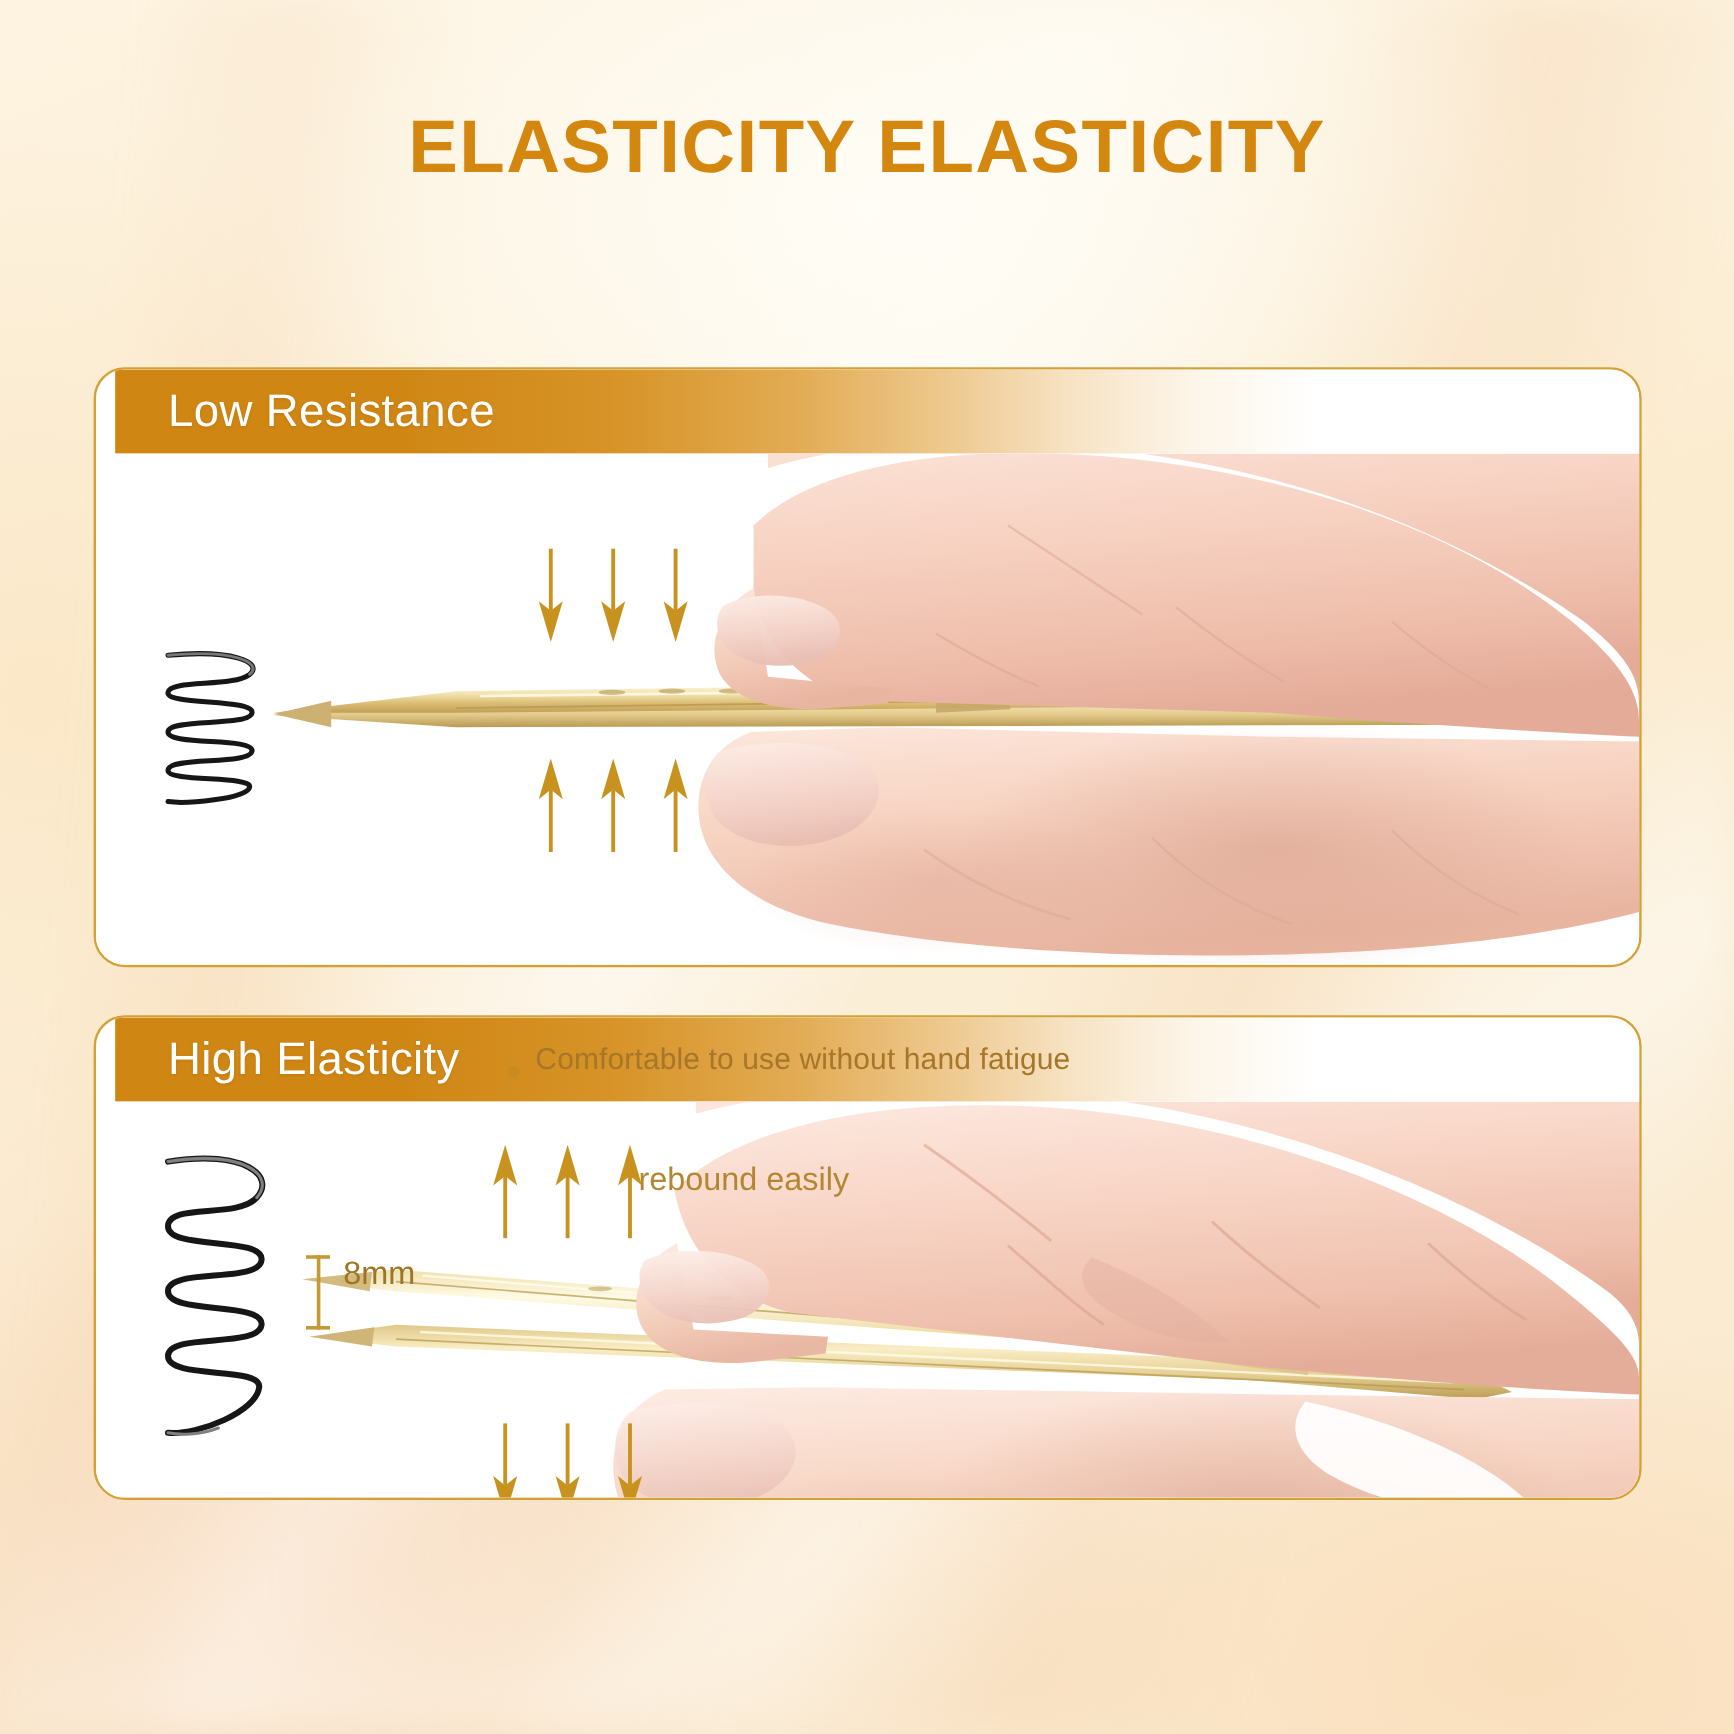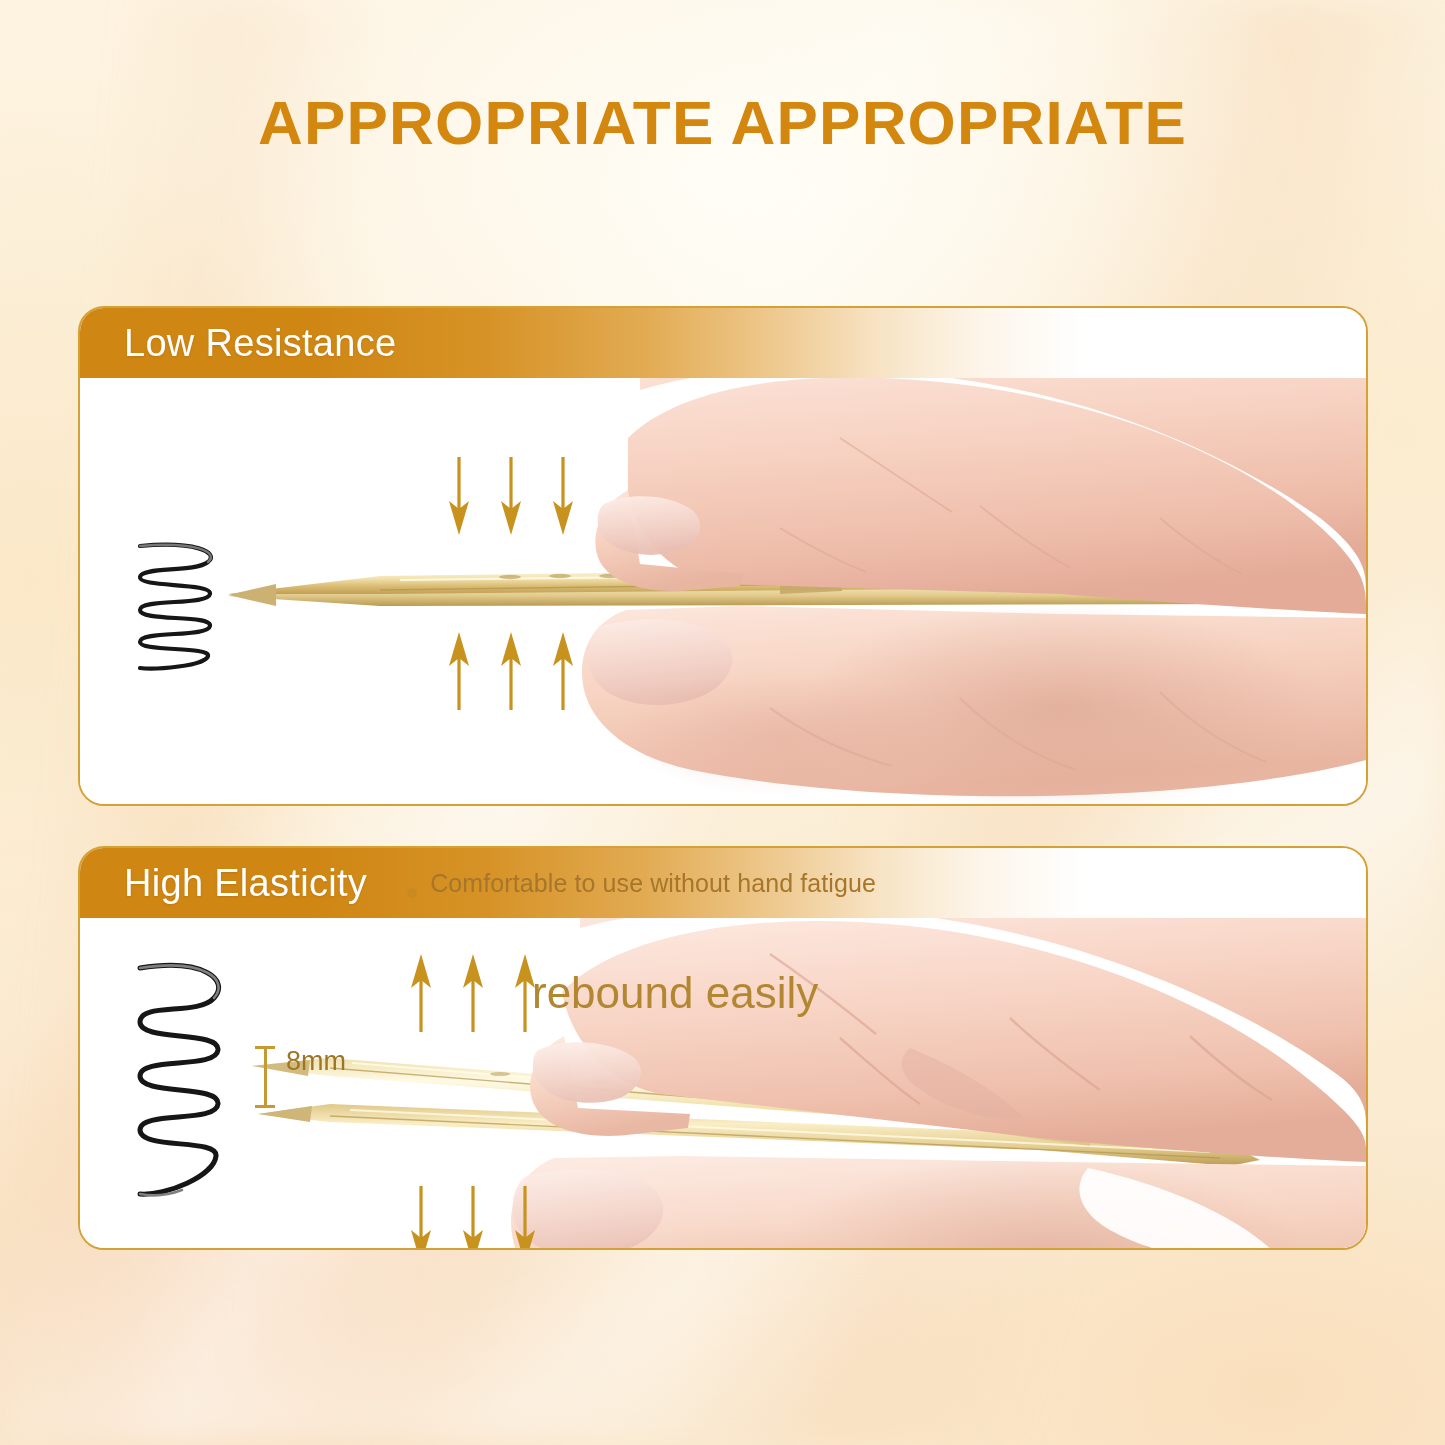--- a/index.html
+++ b/index.html
@@ -78,21 +78,21 @@
     border-radius: 26px;
     background: #ffffff;
     overflow: hidden;
   }
   #card-low   { top: 306px; height: 500px; }
   #card-high  { top: 846px; height: 404px; }
 
   
   .banner {
     position: absolute;
-    top: 0; left: 0;
+    top: 0; left: 16px;
     height: 70px;
     width: 100%;
     display: flex;
     align-items: center;
     background: linear-gradient(to right,
         #cf8613 0%,
         #cf8613 18%,
         #d79327 32%,
         #e2ab53 44%,
         #eec98f 54%,
@@ -193,34 +193,34 @@
     color: #9e7524;
     margin-left: 11px;
     white-space: nowrap;
   }
 
   
   #rebound-label {
     position: absolute;
     left: 452px;
     top: 50px;
-    font-size: 44px;
+    font-size: 27px;
     color: #b38731;
     white-space: nowrap;
   }
 </style>
 </head>
 <body>
 
 <div id="bg-base"></div>
 <div id="bg-streaks"></div>
 <div id="bg-glow"></div>
 
 <div id="header">
-  <div id="main-title">APPROPRIATE APPROPRIATE</div>
+  <div id="main-title">ELASTICITY ELASTICITY</div>
 </div>
 
 <div class="card" id="card-low">
 
   <div class="banner">
     <span class="banner-title">Low Resistance</span>
   </div>
 
   <div class="card-body">
 

